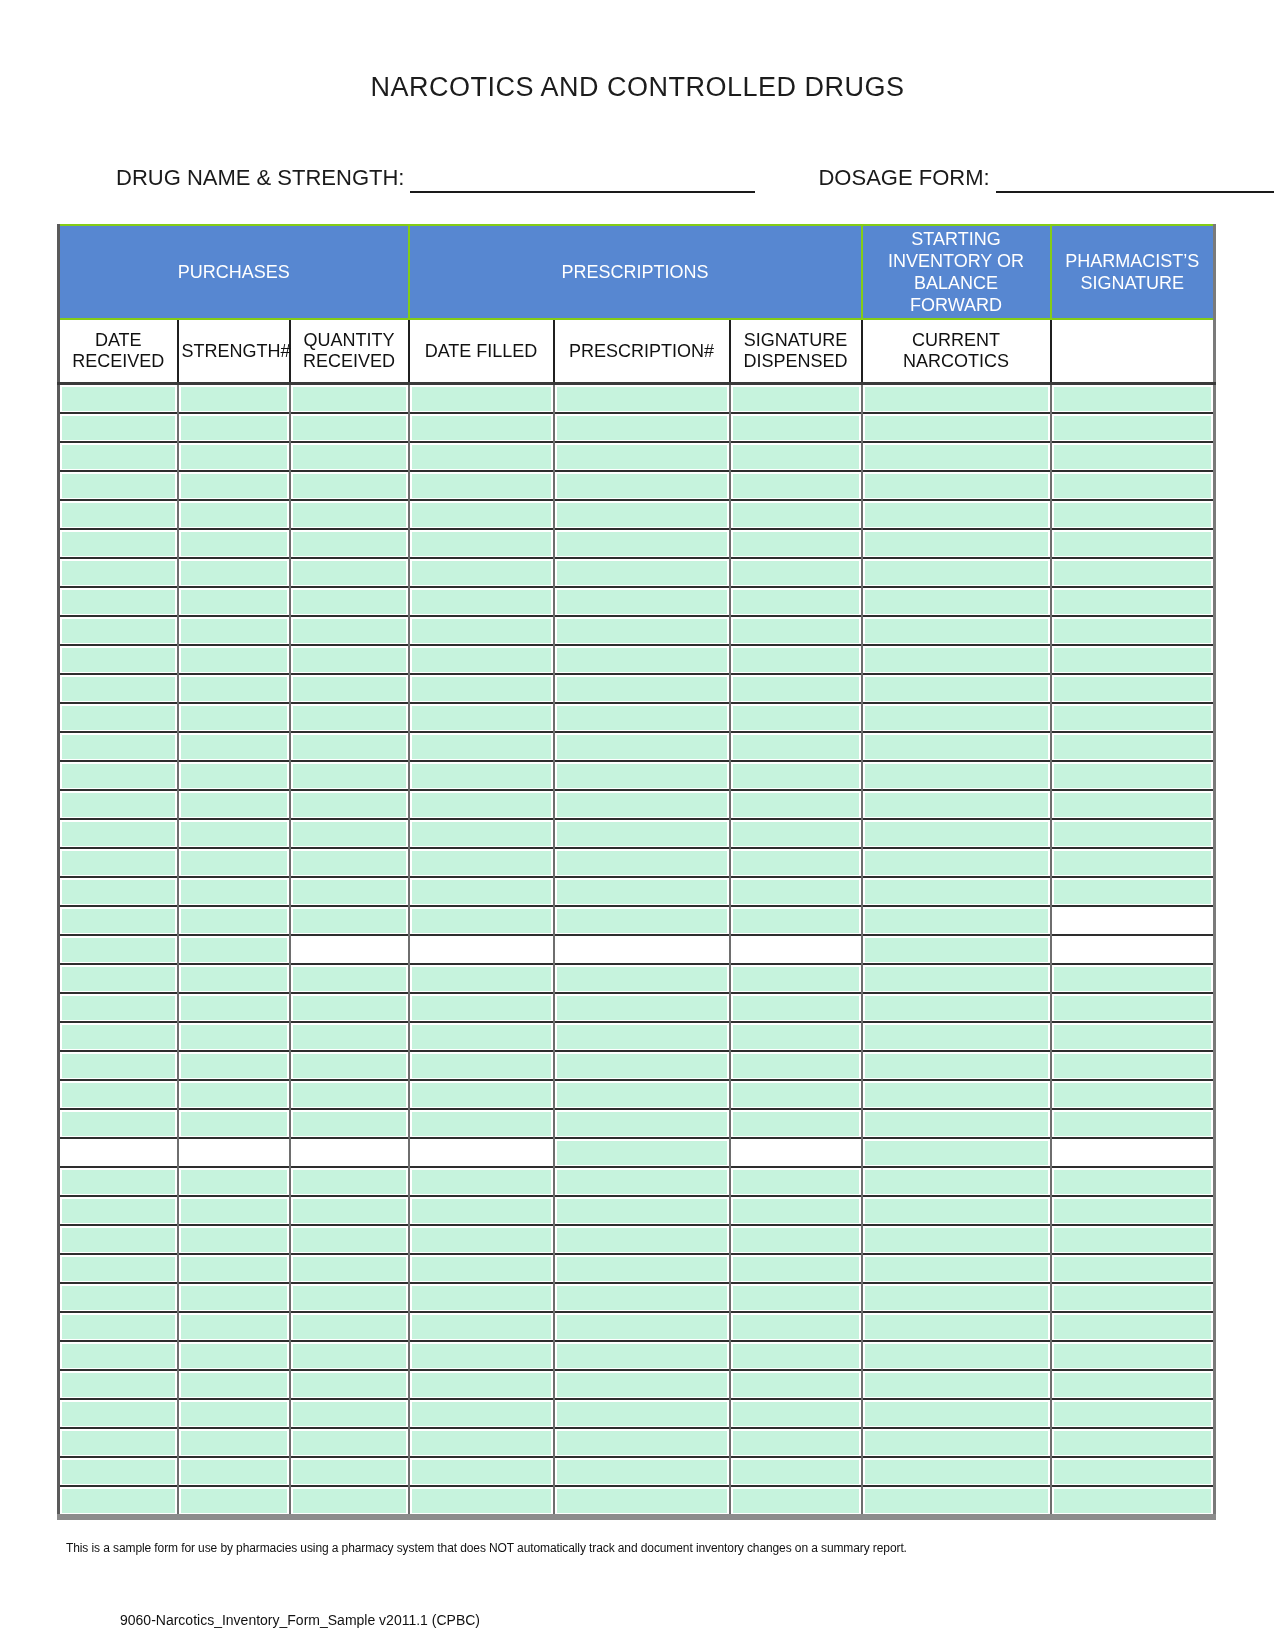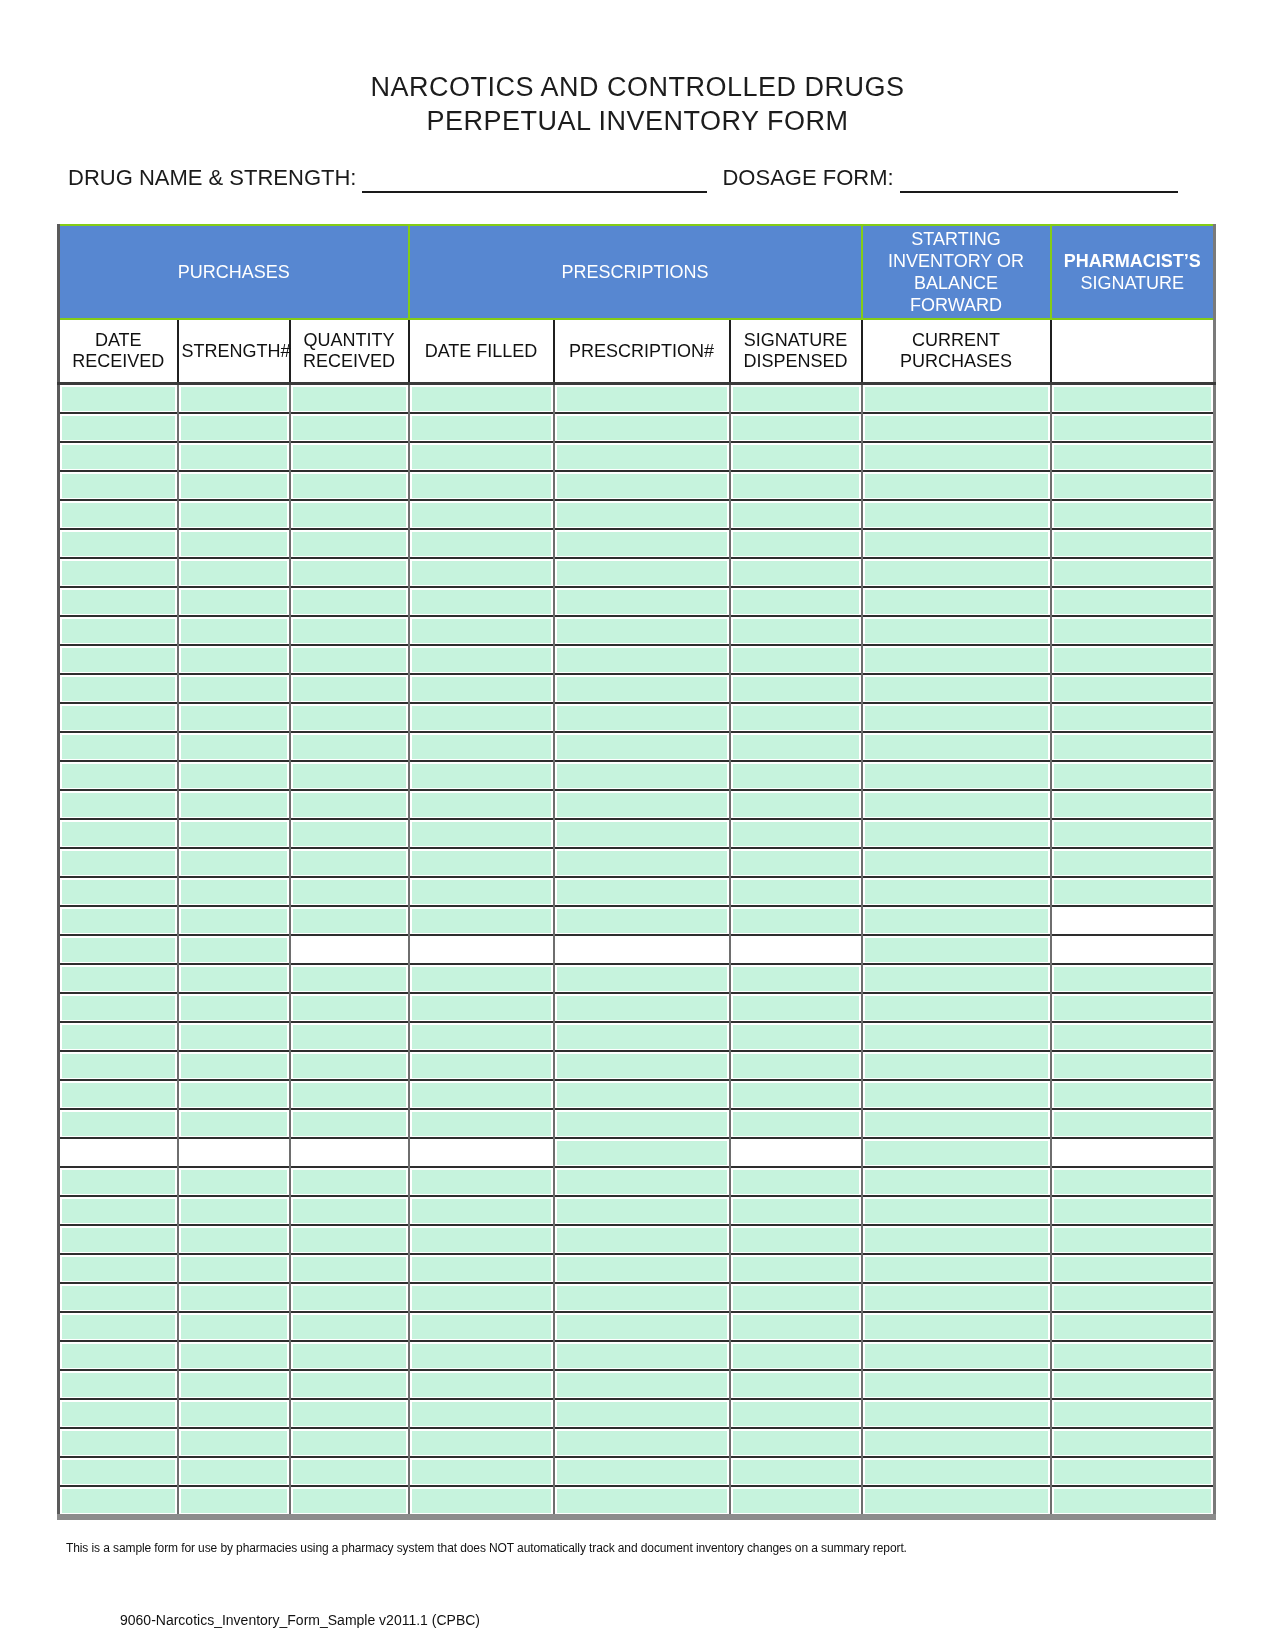--- a/index.html
+++ b/index.html
@@ -20,21 +20,21 @@
     letter-spacing: 0.5px;
     color: #1c1c1c;
   }
 
   
   .fieldline {
     position: absolute; top: 163px; left: 68px;
     display: flex; align-items: flex-end;
     font-size: 22px; line-height: 30px; white-space: nowrap;
   }
-  .fieldline .lbl { padding-bottom: 2px; }
+  .fieldline .lbl { padding-bottom: 2px; margin-left: 48px; }
   .blankline {
     display: inline-block;
     border-bottom: 2px solid #1a1a1a;
     height: 26px;
     margin: 0 0 2px 6px;
   }
   .blankline.drug { width: 345px; }
   .blankline.dosage { width: 278px; }
   .gap { width: 15px; }
 
@@ -51,21 +51,21 @@
   }
   .inv th { padding: 2px 3px; font-weight: normal; vertical-align: middle; }
 
   tr.grouprow th {
     height: 84px;
     background: #5787D1;
     color: #ffffff;
     font-size: 18px; line-height: 22px;
     border: 2px solid #84cc16;
   }
-  tr.grouprow th .bold { font-weight: bold; }
+  tr.grouprow th .bold { font-weight: normal; }
 
   tr.subrow th {
     height: 58px;
     background: #ffffff;
     color: #111111;
     font-size: 18px; line-height: 21px;
     border: 2px solid #1f1f1f;
     border-bottom: 3px solid #3a3a3a;
   }
 
@@ -96,21 +96,20 @@
     font-size: 14px; color: #111111; margin-left: 48px;
   }
 </style>
 </head>
 <body>
 
 <div class="sheet">
 
   <div class="title">
     <div>NARCOTICS AND CONTROLLED DRUGS</div>
-    <div>PERPETUAL INVENTORY FORM</div>
   </div>
 
   <div class="fieldline">
     <span class="lbl">DRUG NAME &amp; STRENGTH:</span>
     <span class="blankline drug"></span>
     <span class="gap"></span>
     <span class="lbl">DOSAGE FORM:</span>
     <span class="blankline dosage"></span>
   </div>
 
@@ -135,21 +134,21 @@
           <span>SIGNATURE</span>
         </th>
       </tr>
       <tr class="subrow">
         <th>DATE RECEIVED</th>
         <th>STRENGTH#</th>
         <th>QUANTITY RECEIVED</th>
         <th>DATE FILLED</th>
         <th>PRESCRIPTION#</th>
         <th>SIGNATURE DISPENSED</th>
-        <th>CURRENT PURCHASES</th>
+        <th>CURRENT NARCOTICS</th>
         <th></th>
       </tr>
     </thead>
     <tbody>
         <tr>
           <td>
             <div class="fill"></div>
           </td>
           <td>
             <div class="fill"></div>

